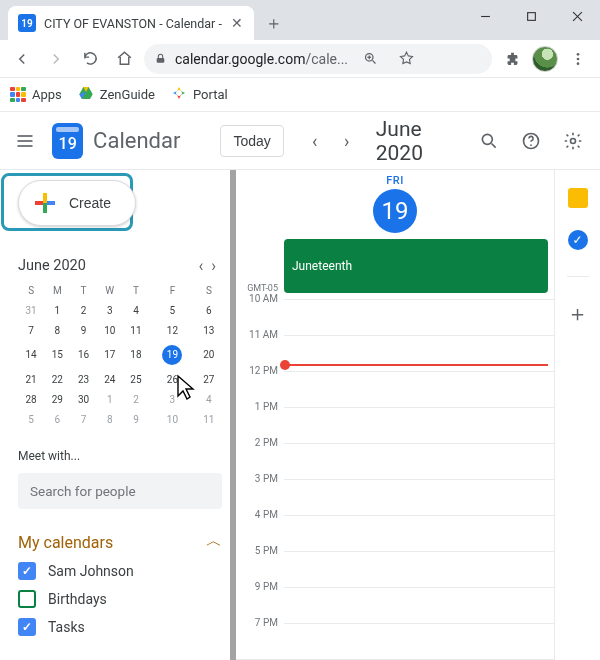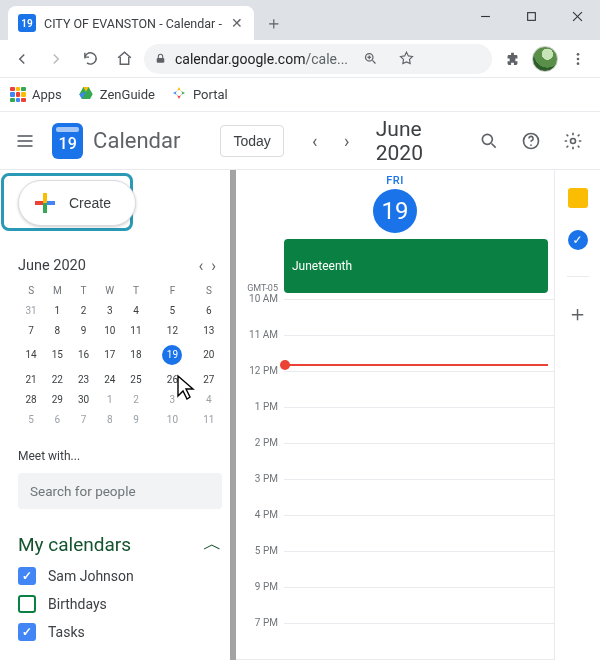--- a/index.html
+++ b/index.html
@@ -52,21 +52,21 @@
   .minical-header { display:flex; align-items:center; justify-content:space-between; margin-top:30px; font-size:14.5px; color:#3c4043; padding-right:6px; }
   .minical-nav { display:flex; gap:8px; color:#5f6368; }
   .minical-nav span { cursor:pointer; font-size:16px; }
   table.minical { width:100%; border-collapse:collapse; font-size:10px; color:#3c4043; margin-top:6px; }
   .minical th { font-weight:400; color:#70757a; padding:4px 0; }
   .minical td { text-align:center; padding:4.5px 0; }
   .minical td.dim { color:#9aa0a6; }
   .minical td .today-dot { display:inline-flex; width:20px; height:20px; border-radius:50%; background:#1a73e8; color:#fff; align-items:center; justify-content:center; }
   .meet-label { margin-top:20px; font-size:12px; color:#3c4043; }
   .search-people { margin-top:10px; background:#f1f3f4; border-radius:4px; padding:10px 12px; font-size:13.5px; color:#70757a; }
-  .mycal-header { display:flex; align-items:center; justify-content:space-between; margin-top:22px; font-size:19px; color:#14532d; }
+  .mycal-header { display:flex; align-items:flex-end; justify-content:space-between; margin-top:22px; font-size:16px; color:#a16207; }
   .cal-list { margin-top:10px; display:flex; flex-direction:column; gap:10px; font-size:14px; }
   .cal-item { display:flex; align-items:center; gap:12px; }
   .chk { width:18px; height:18px; border-radius:3px; border:2px solid; display:flex; align-items:center; justify-content:center; }
   .chk.on { color:#fff; }
   .chk.on::after { content:"✓"; font-size:12px; font-weight:bold; }
   
   .dayview { flex:1; position:relative; border-left:6px solid #a3a3a3; }
   .daycol-header { text-align:center; padding:4px 0 2px; }
   .day-abbr { color:#1a73e8; font-size:11px; font-weight:500; letter-spacing:.5px; }
   .day-num { width:44px; height:44px; border-radius:50%; background:#1a73e8; color:#fff; display:flex; align-items:center; justify-content:center; font-size:24px; margin:2px auto 0; }

